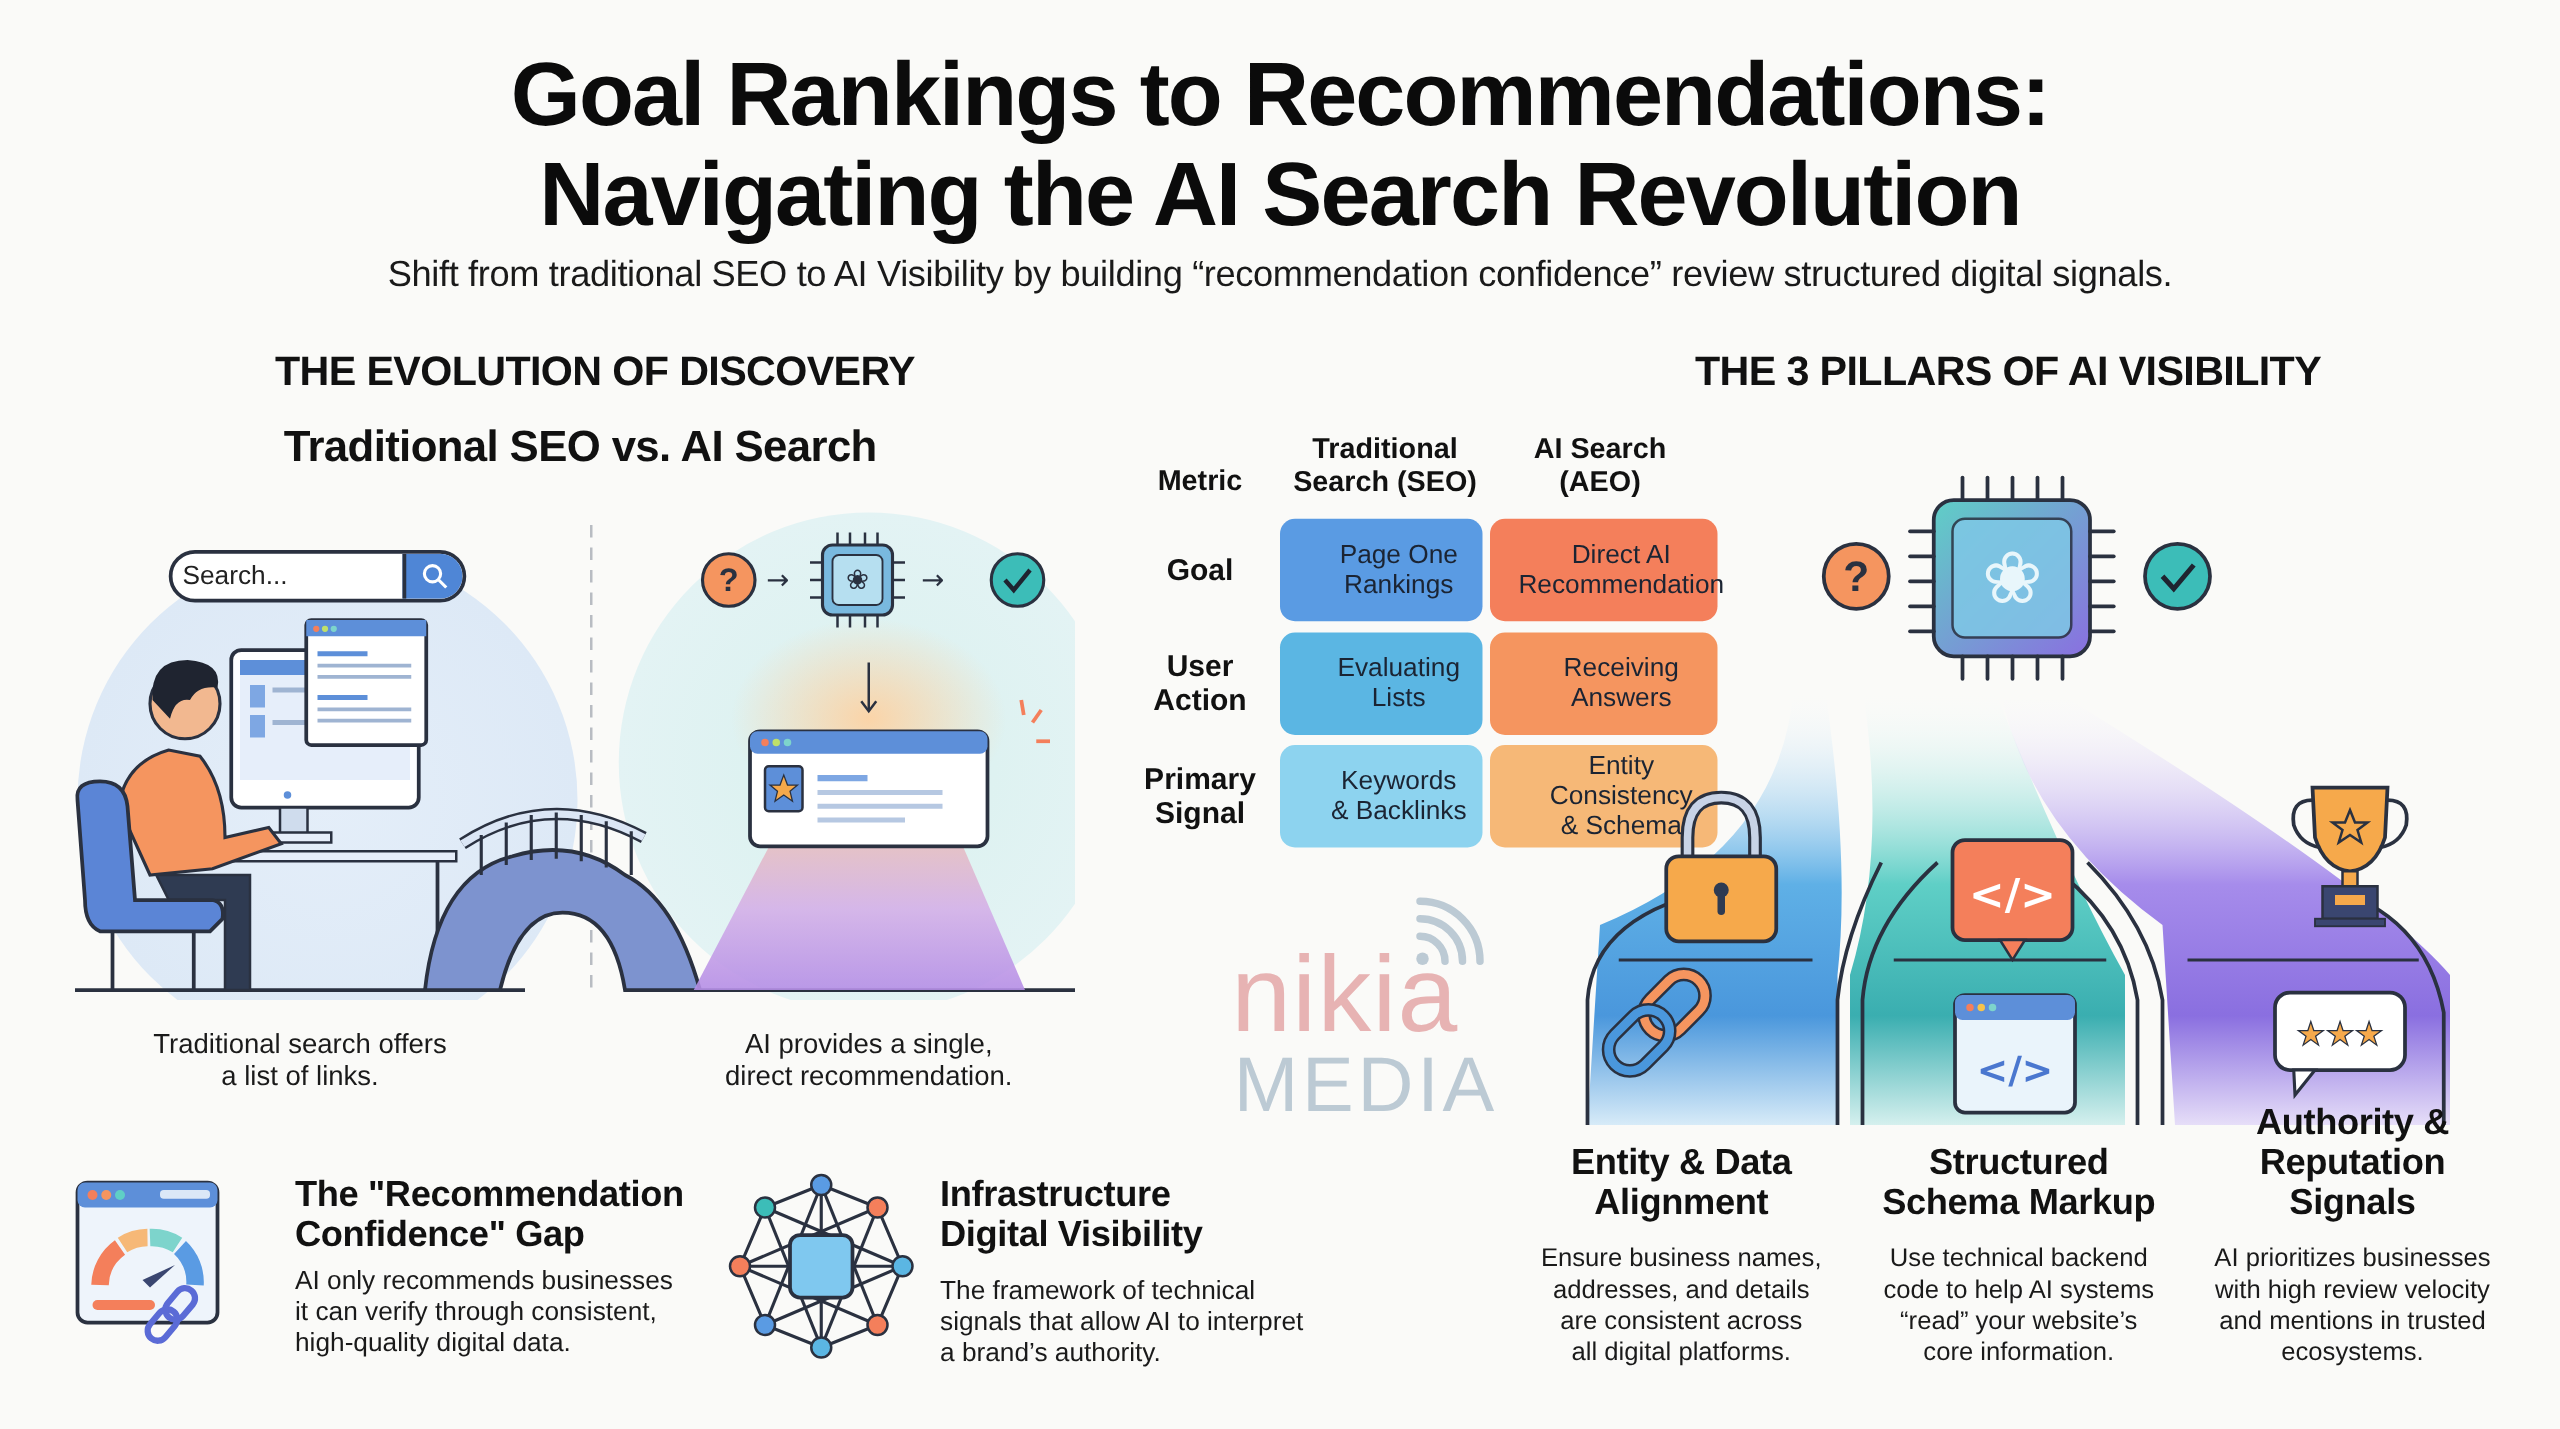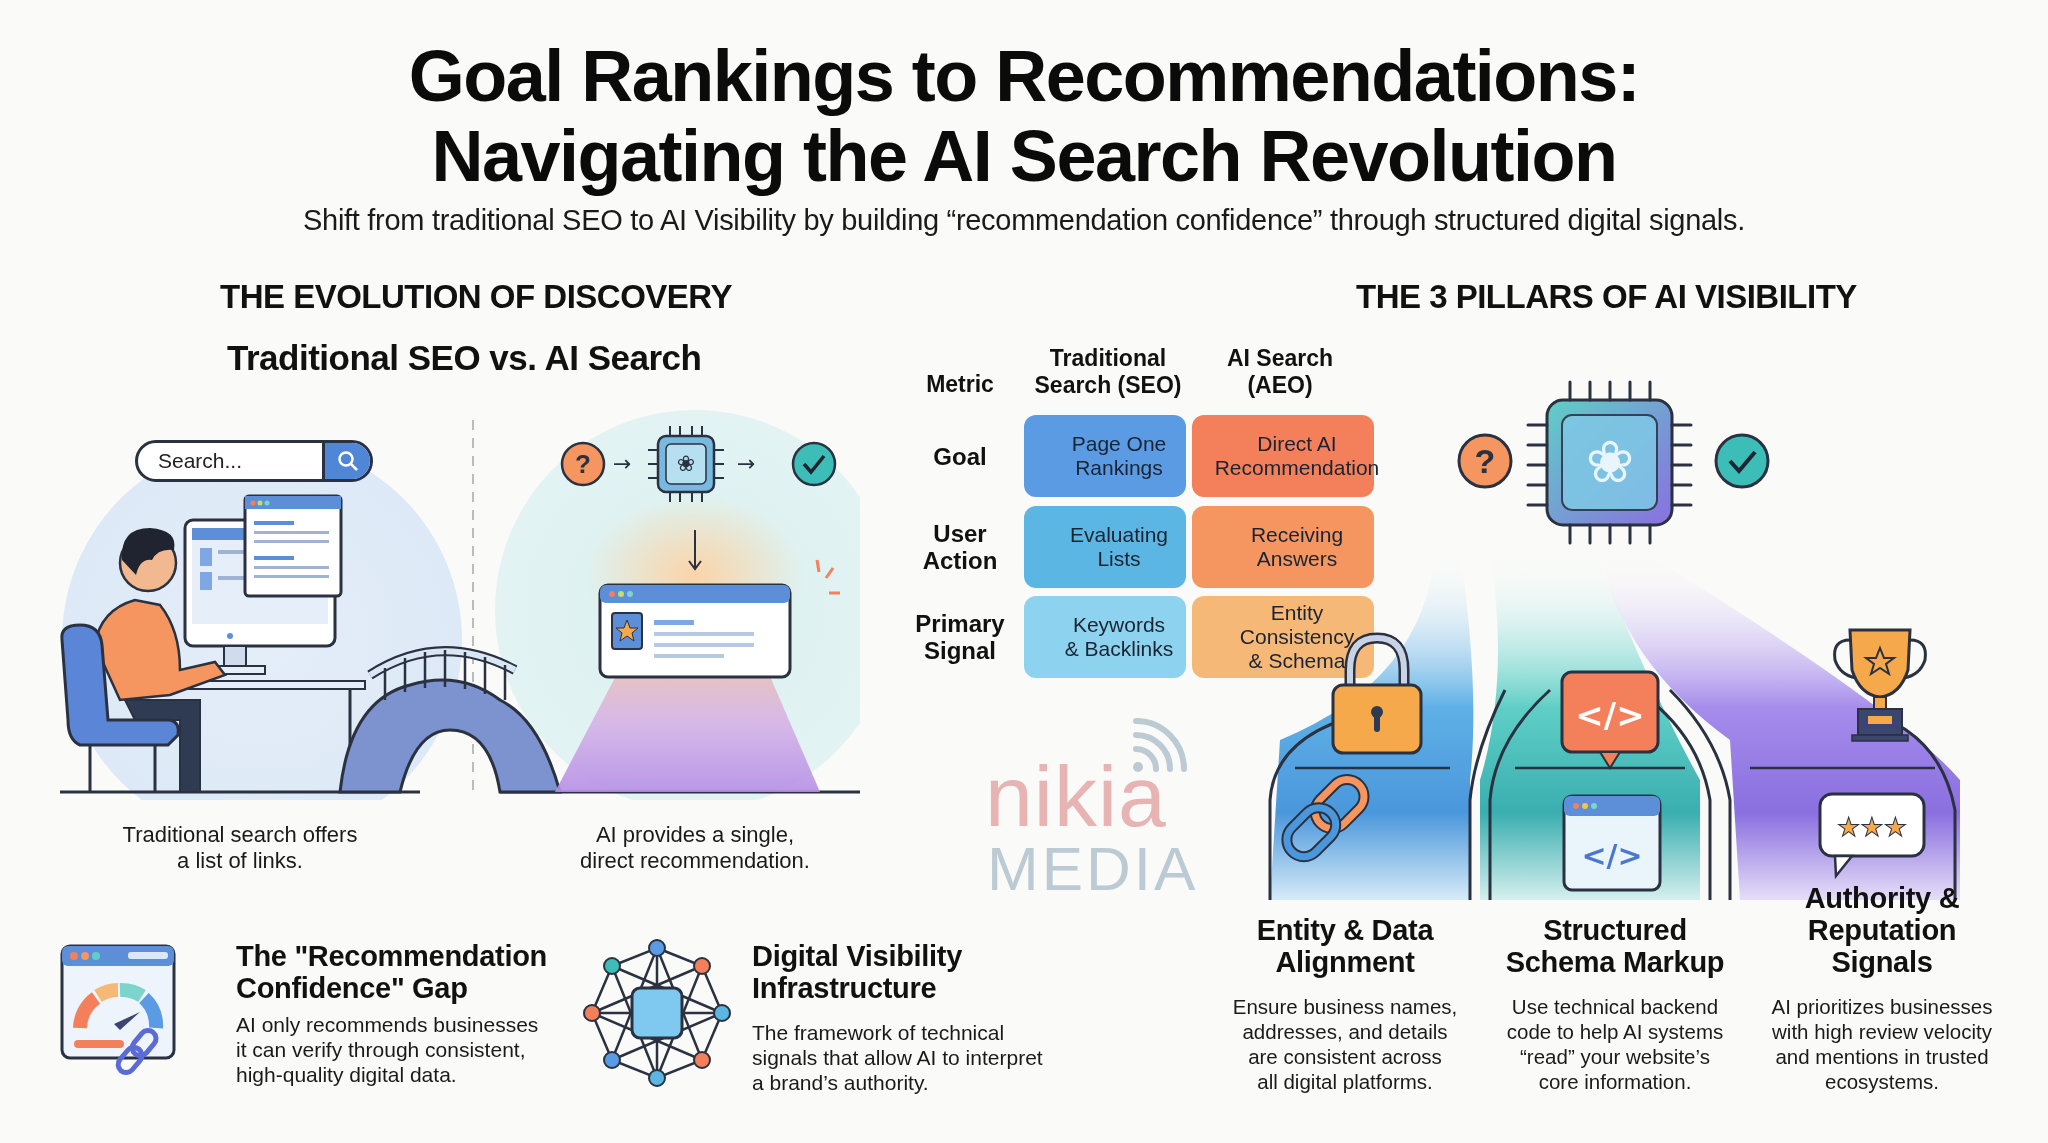--- a/index.html
+++ b/index.html
@@ -7,21 +7,21 @@
   body { font-family: "Liberation Sans", "DejaVu Sans", sans-serif; color: #111; position: relative; }
   .abs { position: absolute; }
   .title { left: 0; width: 2048px; text-align: center; font-weight: 700; font-size: 72px; letter-spacing: -1.5px; line-height: 84px; color: #0b0b0b; }
   .subtitle { top: 204px; left: 0; width: 2048px; text-align: center; font-size: 29px; color: #1a1a1a; letter-spacing: -0.3px; }
   .sec-head { font-weight: 700; font-size: 33px; letter-spacing: -0.5px; color: #111; }
   .sub-head { font-weight: 700; font-size: 35px; letter-spacing: -0.5px; color: #111; }
   .caption { font-size: 22px; text-align: center; line-height: 26px; color: #1a1a1a; }
 
   
   .searchbar { left: 135px; top: 440px; width: 238px; height: 42px; border: 3px solid #2a3140; border-radius: 21px; background: #fff; overflow: hidden; display:flex; align-items:center; }
-  .searchbar .txt { font-size: 21px; padding-left: 20px; flex: 1; color:#222; }
+  .searchbar .txt { font-size: 21px; padding-left: 8px; flex: 1; color:#222; }
   .searchbar .btn { width: 48px; height: 100%; background: #4f86d6; display:flex; align-items:center; justify-content:center; border-left: 3px solid #2a3140; }
 
   
   .tbl-head { font-weight: 700; font-size: 23px; text-align: center; line-height: 27px; color:#111; }
   .row-label { font-weight: 700; font-size: 24px; text-align: center; line-height: 27px; width: 110px; color:#111; }
   .cell { width: 162px; height: 82px; border-radius: 12px; display:flex; align-items:center; justify-content:center; text-align:center; font-size: 21px; line-height: 24px; color:#1b2433;padding-left:28px; }
 
   .blk-title { font-weight: 700; font-size: 29px; line-height: 32px; letter-spacing: -0.3px; }
   .blk-desc { font-size: 21px; line-height: 25px; color: #1a1a1a; }
 
@@ -29,21 +29,21 @@
   .pillar-desc { font-size: 20.5px; line-height: 25px; text-align: center; color:#1a1a1a; }
 
   .wm-nikia { font-size: 86px; color: #e7b3b3; letter-spacing: 1px; font-weight: 400; }
   .wm-media { font-size: 62px; color: #bccad4; letter-spacing: 3px; font-weight: 400; }
 </style>
 </head>
 <body>
 
 <div class="abs title" style="top:34px;">Goal Rankings to Recommendations:</div>
 <div class="abs title" style="top:114px;">Navigating the AI Search Revolution</div>
-<div class="abs subtitle">Shift from traditional SEO to AI Visibility by building “recommendation confidence” through structured digital signals.</div>
+<div class="abs subtitle">Shift from traditional SEO to AI Visibility by building “recommendation confidence” review structured digital signals.</div>
 
 <div class="abs sec-head" style="left:220px; top:278px;">THE EVOLUTION OF DISCOVERY</div>
 <div class="abs sub-head" style="left:227px; top:338px;">Traditional SEO vs. AI Search</div>
 
 <div class="abs" style="left:40px; top:400px; width:820px; height:400px;">
   <svg width="820" height="400" viewBox="0 0 820 400">
     <defs>
       <radialGradient id="gLeft" cx="50%" cy="50%" r="50%">
         <stop offset="0%" stop-color="#e4eef9"></stop>
           <stop offset="100%" stop-color="#dde9f6"></stop>
@@ -452,22 +452,22 @@
     <circle cx="140" cy="75" r="8" fill="#5bb6e3" stroke="#2a3140" stroke-width="2"></circle>
     <circle cx="120" cy="122" r="8" fill="#f47f5b" stroke="#2a3140" stroke-width="2"></circle>
     <circle cx="75" cy="140" r="8" fill="#5bb6e3" stroke="#2a3140" stroke-width="2"></circle>
     <circle cx="30" cy="122" r="8" fill="#5a9be3" stroke="#2a3140" stroke-width="2"></circle>
     <circle cx="10" cy="75" r="8" fill="#f47f5b" stroke="#2a3140" stroke-width="2"></circle>
     <circle cx="30" cy="28" r="8" fill="#3cbdb8" stroke="#2a3140" stroke-width="2"></circle>
   </svg>
 </div>
 <div class="abs" style="left:752px; top:940px; width:330px;">
   <div class="blk-title">
+    <div>Infrastructure</div>
     <div>Digital Visibility</div>
-    <div>Infrastructure</div>
   </div>
   <div class="blk-desc" style="margin-top:16px;">
     <div>The framework of technical</div>
     <div>signals that allow AI to interpret</div>
     <div>a brand’s authority.</div>
   </div>
 </div>
 
 <div class="abs" style="left:985px; top:715px; width:220px; height:190px;">
   <svg class="abs" style="left:135px; top:0;" width="70" height="70" viewBox="0 0 70 70">

